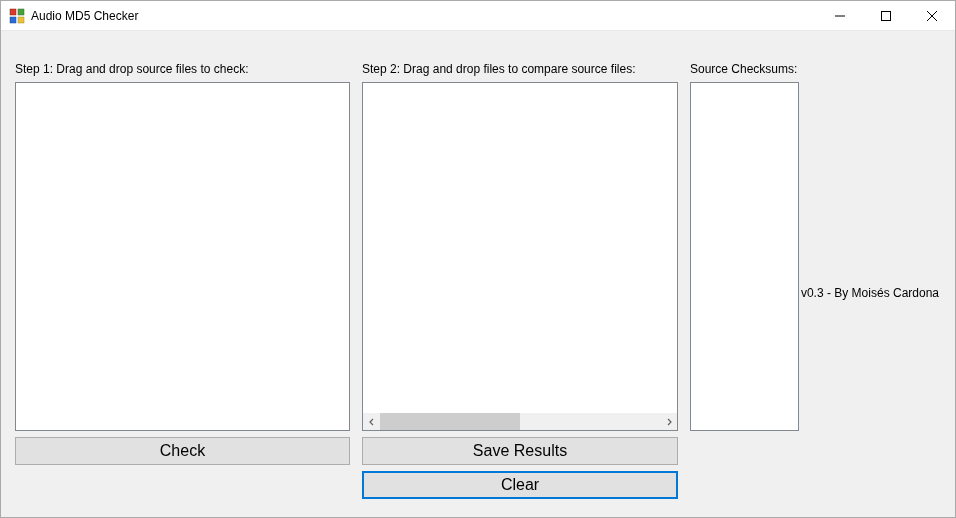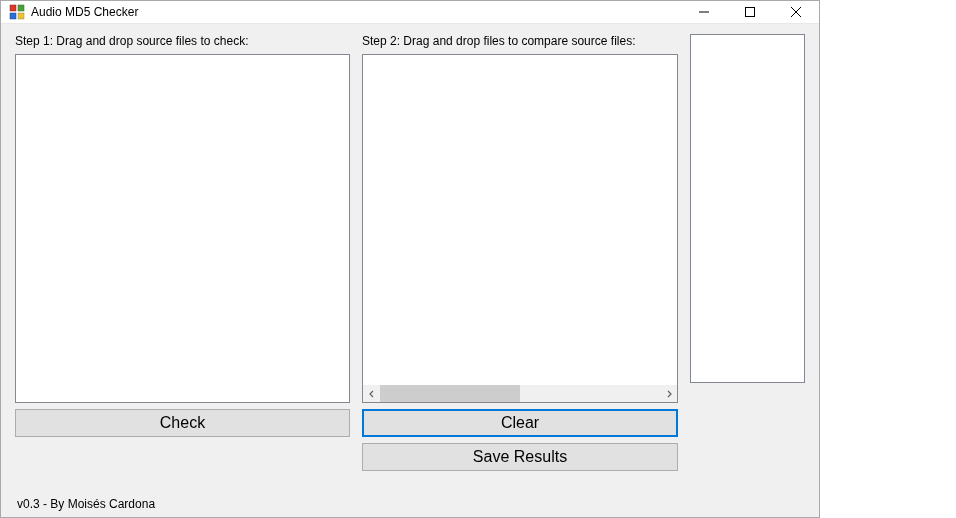--- a/index.html
+++ b/index.html
@@ -9,21 +9,21 @@
     }
     body {
       font-family: "Segoe UI", Tahoma, sans-serif;
       font-size: 12px;
       background: #ffffff;
       width: 956px;
       height: 518px;
       overflow: hidden;
     }
     .window {
-      width: 820px;
+      width: 956px;
       height: 518px;
       background: #ffffff;
       border: 1px solid #a9a9a9;
       display: flex;
       flex-direction: column;
     }
     .titlebar {
       height: 30px;
       background: #ffffff;
       display: flex;
@@ -57,23 +57,24 @@
       display: flex;
       align-items: center;
       justify-content: center;
       background: transparent;
       border: none;
       color: #000;
     }
     .client-area {
       flex: 1;
       background: #f0f0f0;
-      padding: 10px 14px 4px 14px;
-      display: flex;
-      flex-direction: column;
+      padding: 17px 14px 4px 14px;
+      display: flex;
+      flex-direction: row;
+      align-items: center;
     }
     .columns {
       display: flex;
       gap: 12px;
       flex: 1;
     }
     .col {
       display: flex;
       flex-direction: column;
     }
@@ -219,25 +220,26 @@
             <div class="scroll-track">
               <div class="scroll-thumb"></div>
             </div>
             <div class="scroll-arrow">
               <svg width="8" height="8" viewBox="0 0 8 8">
                   <polyline points="3,1 6,4 3,7" fill="none" stroke="#606060" stroke-width="1.2"></polyline>
                 </svg>
             </div>
           </div>
         </div>
+        <button class="btn">Save Results</button>
         <button class="btn focused">Clear</button>
-        <button class="btn">Save Results</button>
       </div>
 
       <div class="col col3">
+        <div class="col-label">Source Checksums:</div>
         <div class="listbox"></div>
       </div>
 
     </div>
 
     <div class="footer">v0.3 - By Moisés Cardona</div>
   </div>
 </div>
 
 </body></html>

